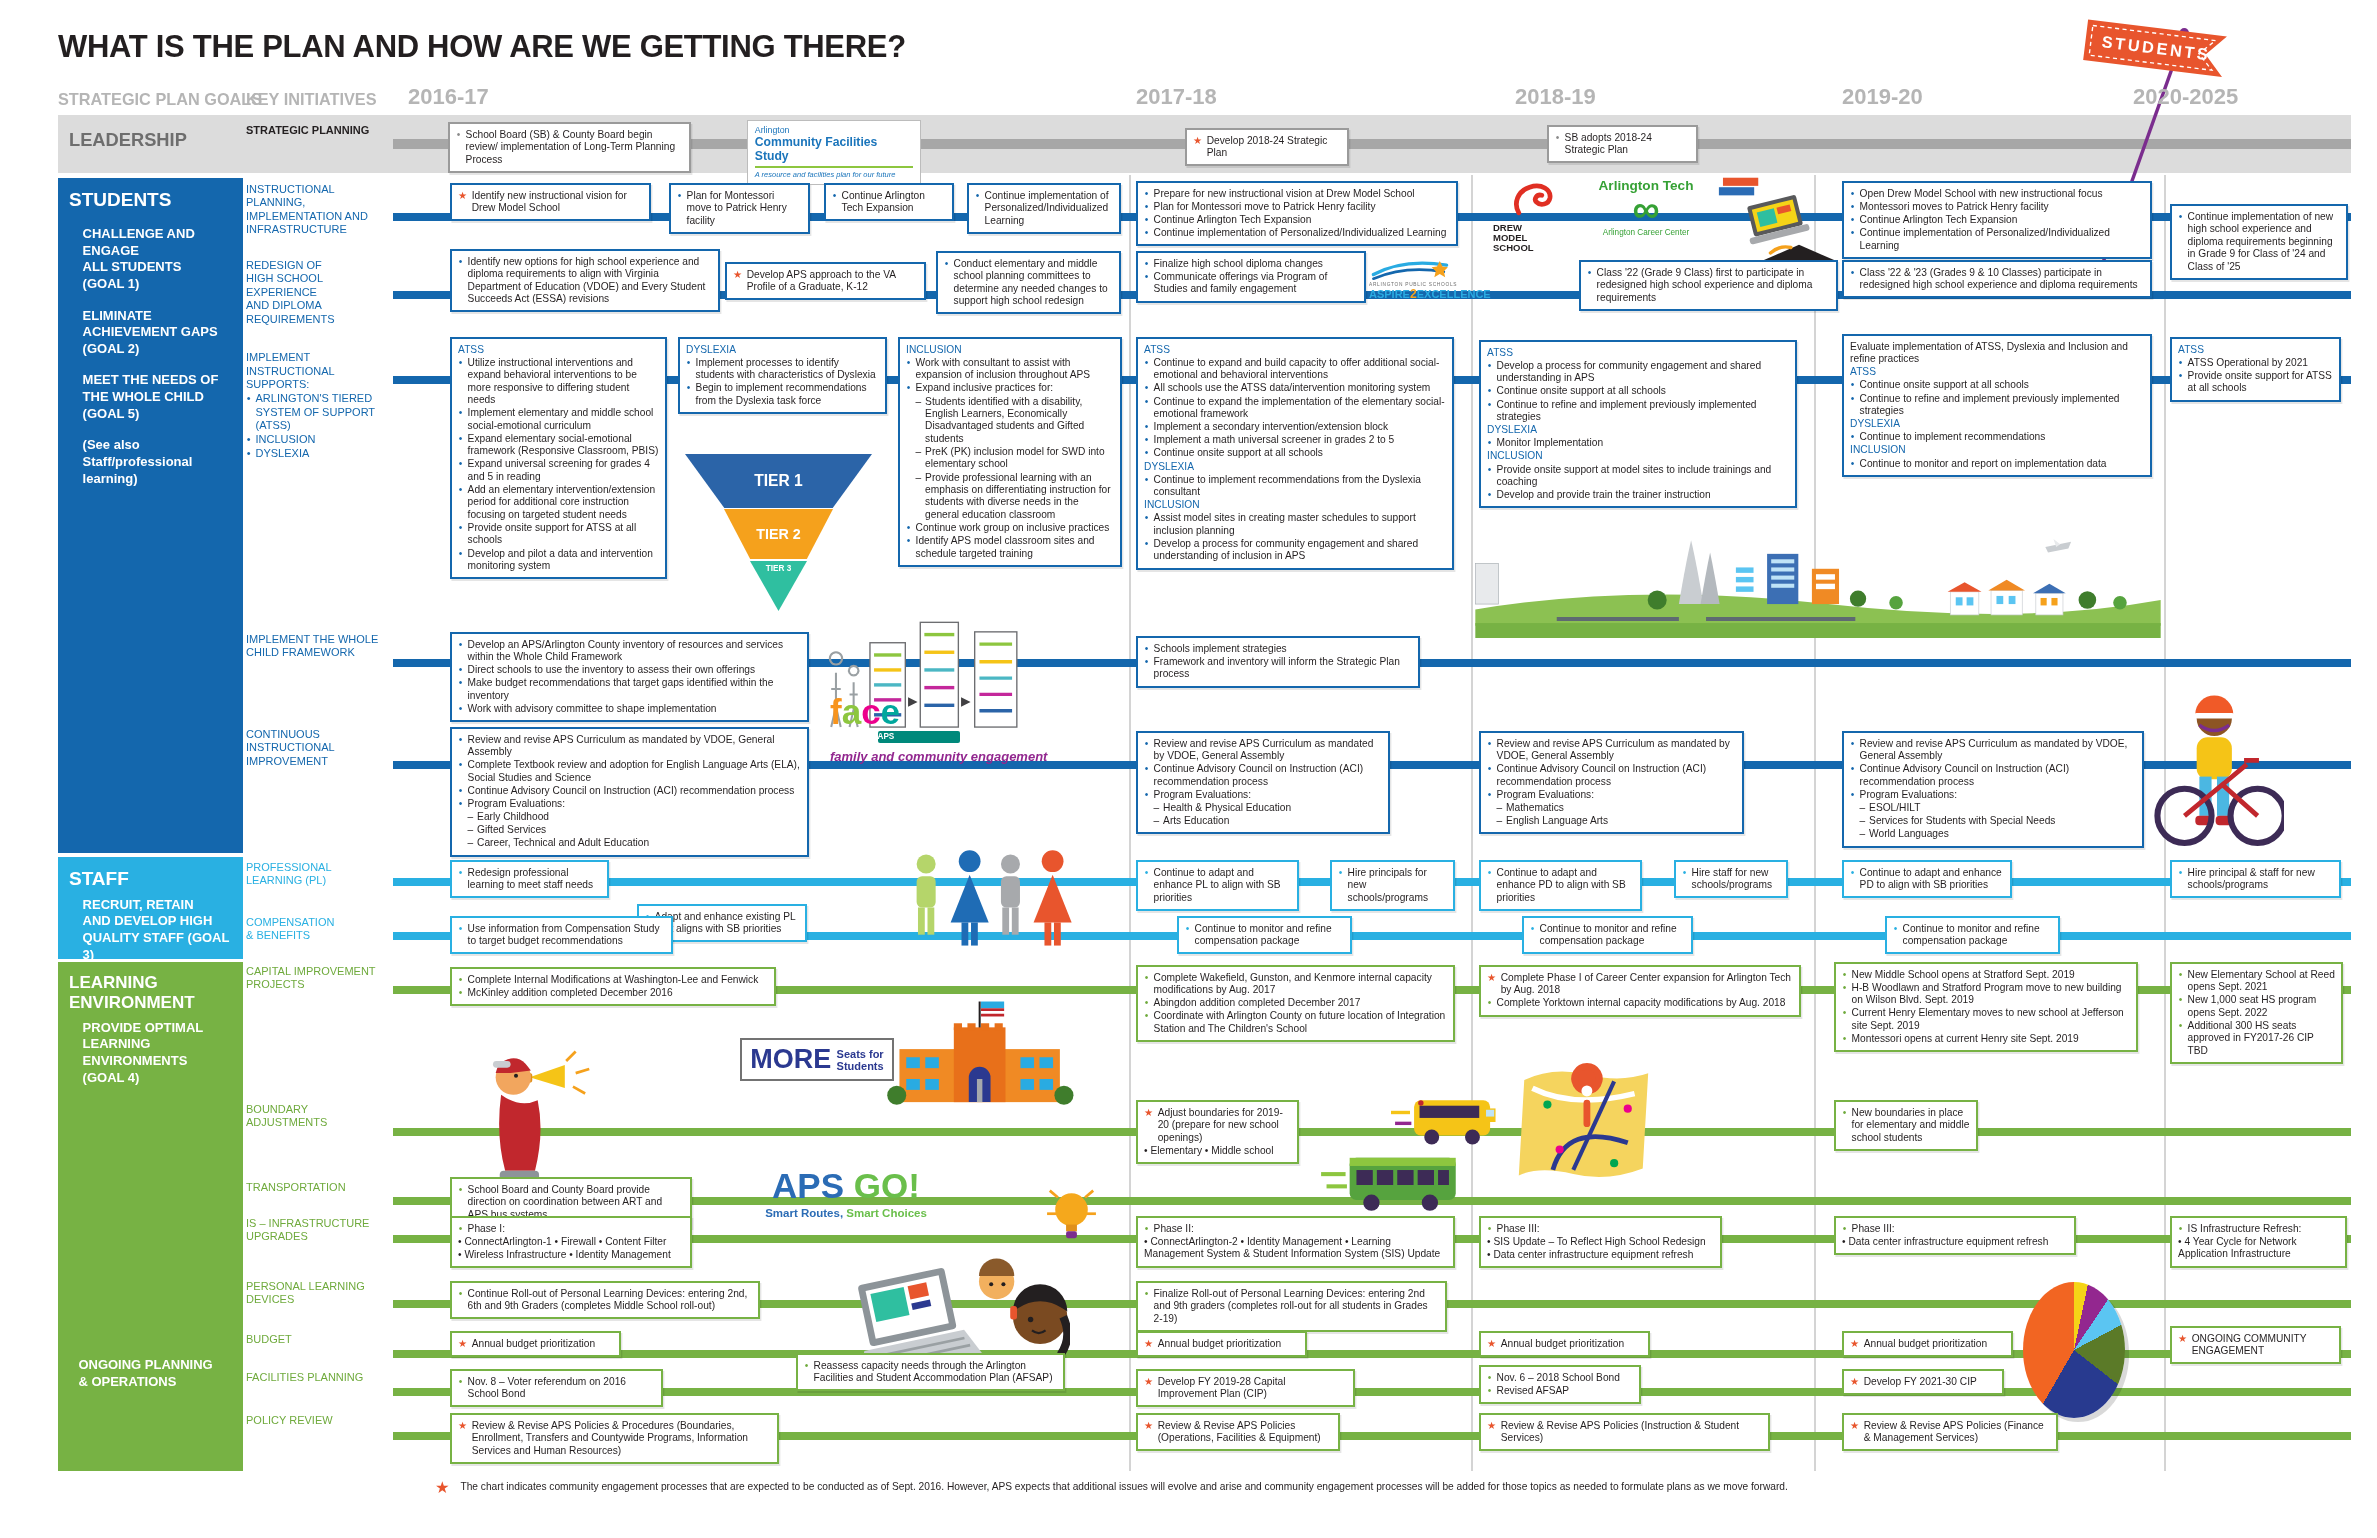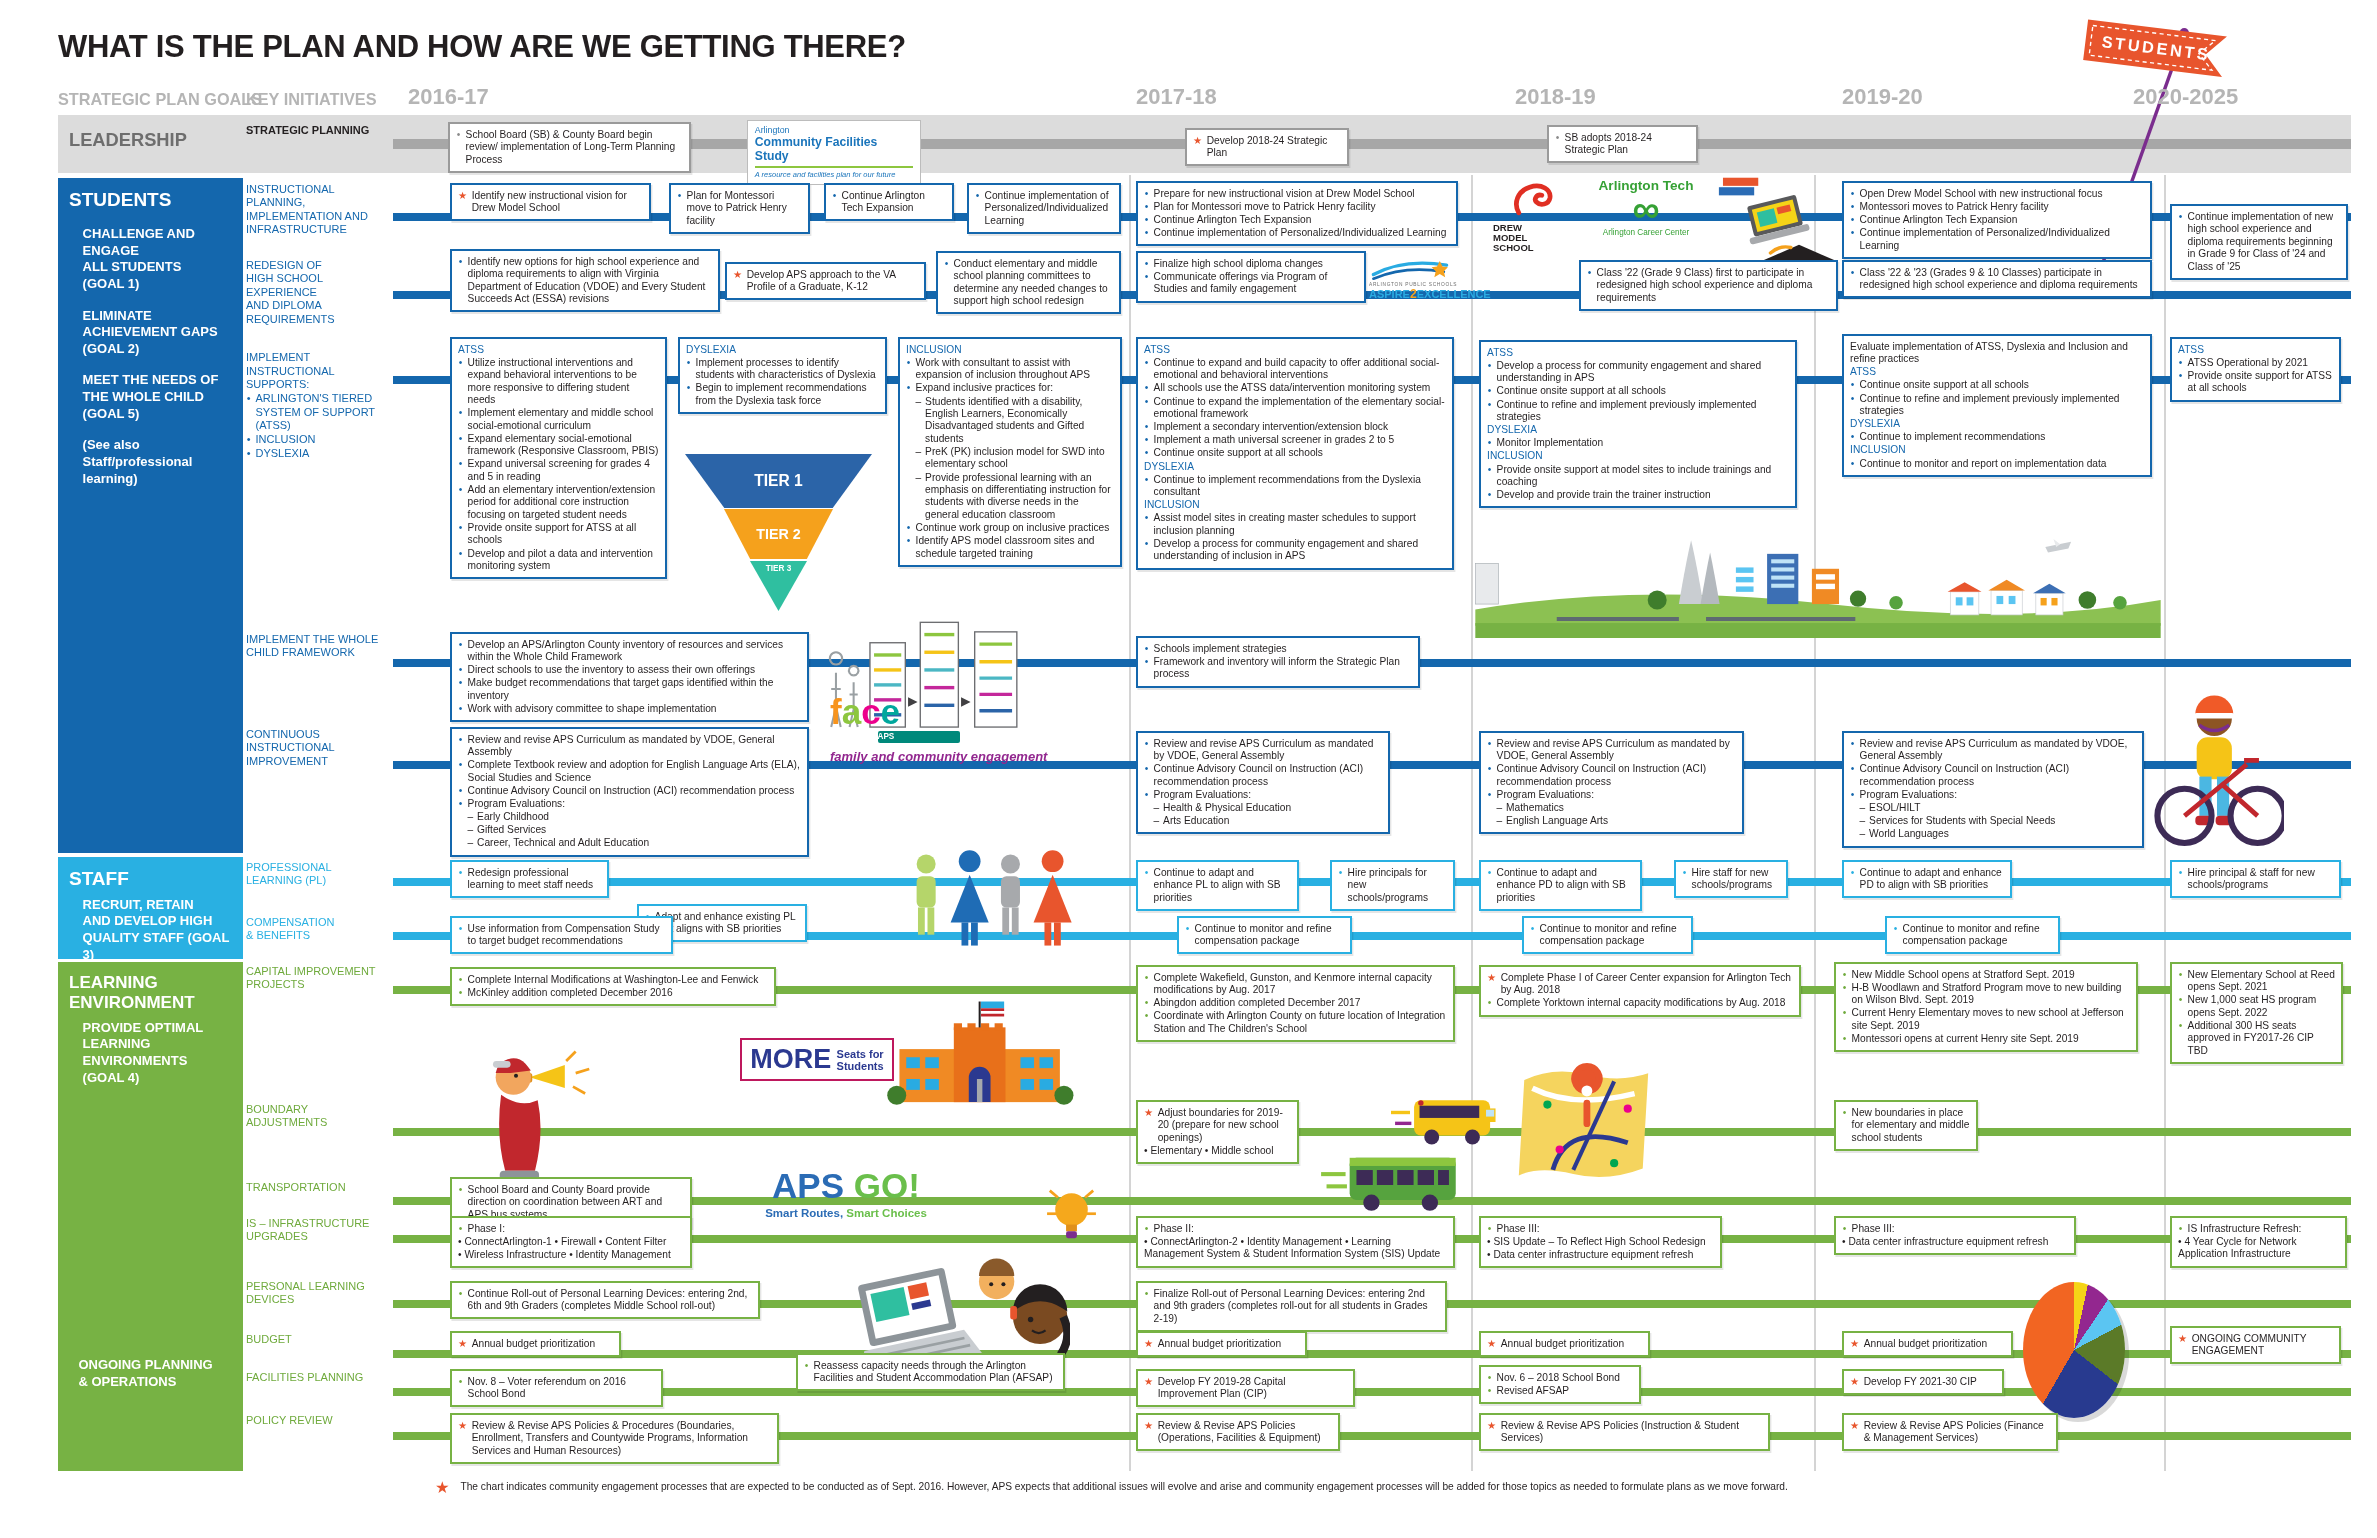--- a/index.html
+++ b/index.html
@@ -528,21 +528,21 @@
   <div class="bar green" style="top:1235px"></div>
   <div class="bar green" style="top:1300px"></div>
   <div class="bar green" style="top:1350px"></div>
   <div class="bar green" style="top:1388px"></div>
   <div class="bar green" style="top:1432px"></div>
 
   <div class="box b-green" style="left:450px;top:967px;width:326px">
       <div class="bl li">Complete Internal Modifications at Washington-Lee and Fenwick</div>
       <div class="bl li">McKinley addition completed December 2016</div>
     </div>
-  <div class="logo" style="left:740px;top:1038px;background:#fff;border:2px solid #be185d;padding:4.1px 8.2px;display:flex;align-items:center;gap:5.4px">
+  <div class="logo" style="left:740px;top:1038px;background:#fff;border:2px solid #737373;padding:4.1px 8.2px;display:flex;align-items:center;gap:5.4px">
     <span style="color:#2b3990;font-size:27px;font-weight:bold">MORE</span>
     <span class="pre" style="color:#2b3990;font-size:11px;font-weight:bold;line-height:1.1">Seats for
 Students</span>
   </div>
   <svg class="art" style="left:883px;top:992px;width:194px;height:121px" viewBox="0 0 285 178">
     <line x1="142" y1="14" x2="142" y2="56" stroke="#231f20" stroke-width="3"></line>
     <rect x="144" y="14" width="34" height="10" fill="#29abe2"></rect>
       <rect x="144" y="24" width="34" height="4" fill="#c1272d"></rect>
       <rect x="144" y="28" width="34" height="4" fill="#fff"></rect>
       <rect x="144" y="32" width="34" height="4" fill="#c1272d"></rect>

